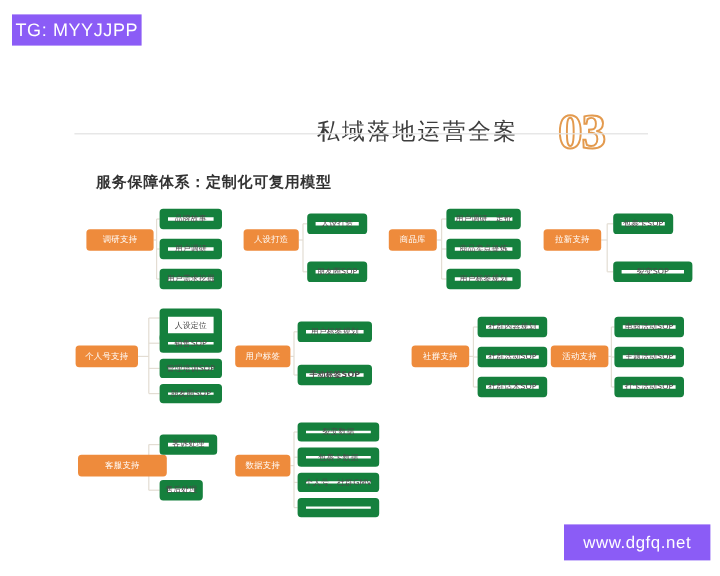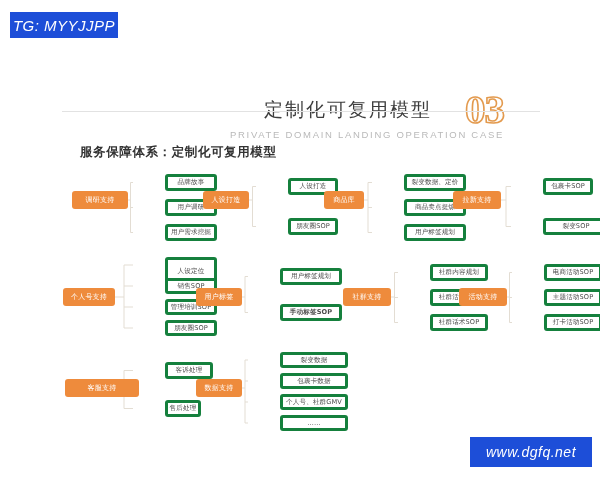--- a/index.html
+++ b/index.html
@@ -6,25 +6,24 @@
   body{
     width:600px;height:480px;
     background:#ffffff;
     font-family:"Liberation Sans","DejaVu Sans",sans-serif;
     position:relative;overflow:hidden;
   }
 
   
   .wm{
     position:absolute;
-    background:#1d4ed8;
+    background:#8b5cf6;
     color:#ffffff;
     display:flex;align-items:center;justify-content:center;
     letter-spacing:.5px;
-    font-style:italic;
   }
   #wm-top{left:10px;top:12px;width:108px;height:26px;font-size:15px;}
   #wm-bottom{left:470px;top:437px;width:122px;height:30px;font-size:14px;}
 
   
   .header{
     position:absolute;left:0;top:45px;width:600px;height:60px;
   }
   .header-rule{
     position:absolute;left:62px;top:111px;width:478px;height:1px;
@@ -76,37 +75,35 @@
     background:#ee8b3c;
     color:#ffffff;
     border-radius:3px;
     font-size:7px;
     letter-spacing:.2px;
     box-shadow:0 0 0 0 rgba(0,0,0,0);
   }
   .node.child{
     background:#ffffff;
     color:#4a4a4a;
-    border:3px solid #15803d;
+    border:7px solid #15803d;
     border-radius:3px;
     font-size:6.6px;
     letter-spacing:.1px;
-    margin-left:32px;
   }
 </style>
 </head>
 <body>
 
 <div class="wm" id="wm-top">TG: MYYJJPP</div>
 <div class="wm" id="wm-bottom">www.dgfq.net</div>
 
 <div class="header">
-  <div class="title-cn">定制化可复用模型</div>
+  <div class="title-cn">私域落地运营全案</div>
   <div class="title-num">03</div>
-  <div class="title-en">PRIVATE DOMAIN LANDING OPERATION CASE</div>
 </div>
 <div class="header-rule"></div>
 
 <div class="section-heading">服务保障体系：定制化可复用模型</div>
 
 <div id="diagram">
   <svg id="wires">
       <line x1="128" y1="200" x2="130.5" y2="200" stroke="#e3ddd3" stroke-width="1"></line>
       <path d="M 130.5 182.5 L 130.5 232.5" stroke="#e3ddd3" fill="none" stroke-width="1"></path>
       <line x1="130.5" y1="182.5" x2="133" y2="182.5" stroke="#e3ddd3" stroke-width="1"></line>
@@ -157,21 +154,21 @@
       <line x1="245" y1="423" x2="248" y2="423" stroke="#e3ddd3" stroke-width="1"></line>
     </svg>
 <div class="node parent" style="left: 72px; top: 191px; width: 56px; height: 18px;">调研支持</div>
     <div class="node child" style="left: 133px; top: 174px; width: 52px; height: 17px;">品牌故事</div>
     <div class="node child" style="left: 133px; top: 199px; width: 52px; height: 17px;">用户调研</div>
     <div class="node child" style="left: 133px; top: 224px; width: 52px; height: 17px;">用户需求挖掘</div>
     <div class="node parent" style="left: 203px; top: 191px; width: 46px; height: 18px;">人设打造</div>
     <div class="node child" style="left: 256px; top: 178px; width: 50px; height: 17px;">人设打造</div>
     <div class="node child" style="left: 256px; top: 218px; width: 50px; height: 17px;">朋友圈SOP</div>
     <div class="node parent" style="left: 324px; top: 191px; width: 40px; height: 18px;">商品库</div>
-    <div class="node child" style="left: 372px; top: 174px; width: 62px; height: 17px;">裂变数据、定价</div>
+    <div class="node child" style="left: 372px; top: 174px; width: 62px; height: 17px;">用户调研、定价</div>
     <div class="node child" style="left: 372px; top: 199px; width: 62px; height: 17px;">商品卖点提炼</div>
     <div class="node child" style="left: 372px; top: 224px; width: 62px; height: 17px;">用户标签规划</div>
     <div class="node parent" style="left: 453px; top: 191px; width: 48px; height: 18px;">拉新支持</div>
     <div class="node child" style="left: 511px; top: 178px; width: 50px; height: 17px;">包裹卡SOP</div>
     <div class="node child" style="left: 511px; top: 218px; width: 66px; height: 17px;">裂变SOP</div>
     <div class="node parent" style="left: 63px; top: 288px; width: 52px; height: 18px;">个人号支持</div>
     <div class="node child" style="left: 133px; top: 257px; width: 52px; height: 28px;">人设定位</div>
     <div class="node child" style="left: 133px; top: 278px; width: 52px; height: 16px;">销售SOP</div>
     <div class="node child" style="left: 133px; top: 299px; width: 52px; height: 16px;">管理培训SOP</div>
     <div class="node child" style="left: 133px; top: 320px; width: 52px; height: 16px;">朋友圈SOP</div>

